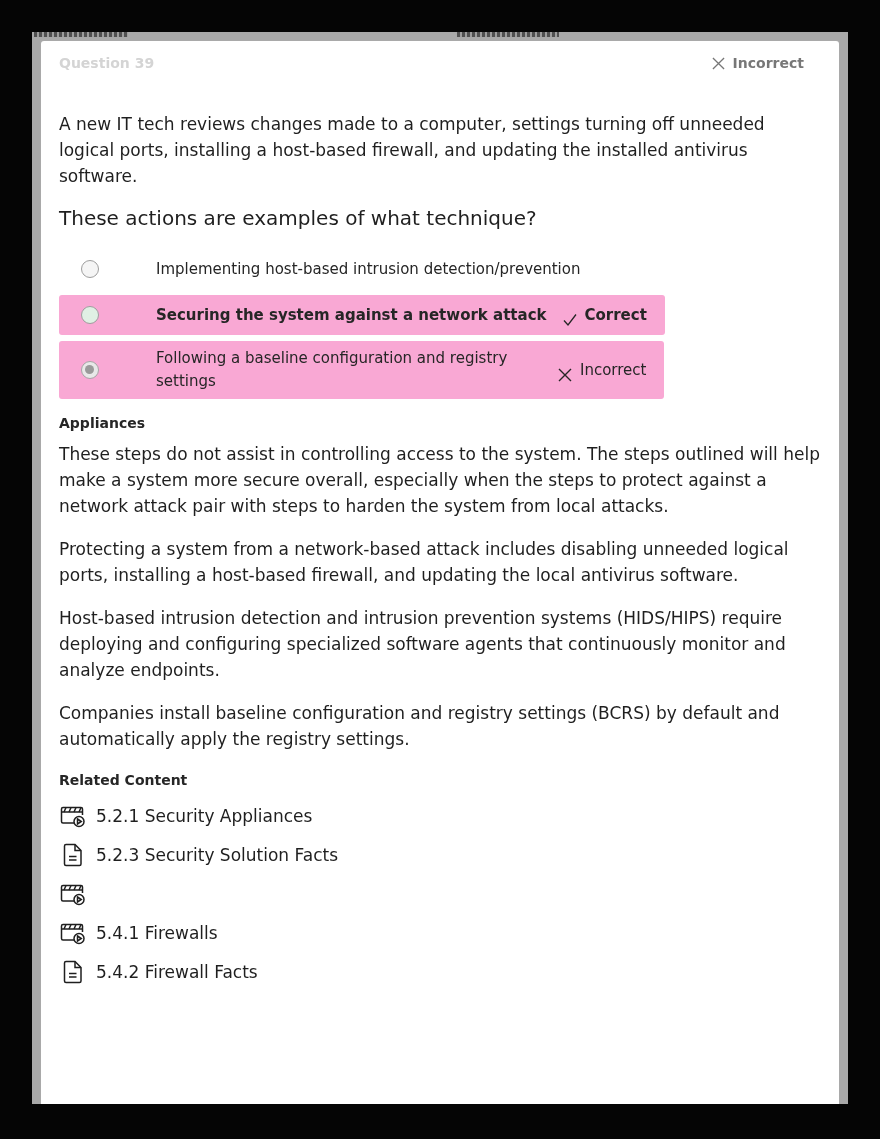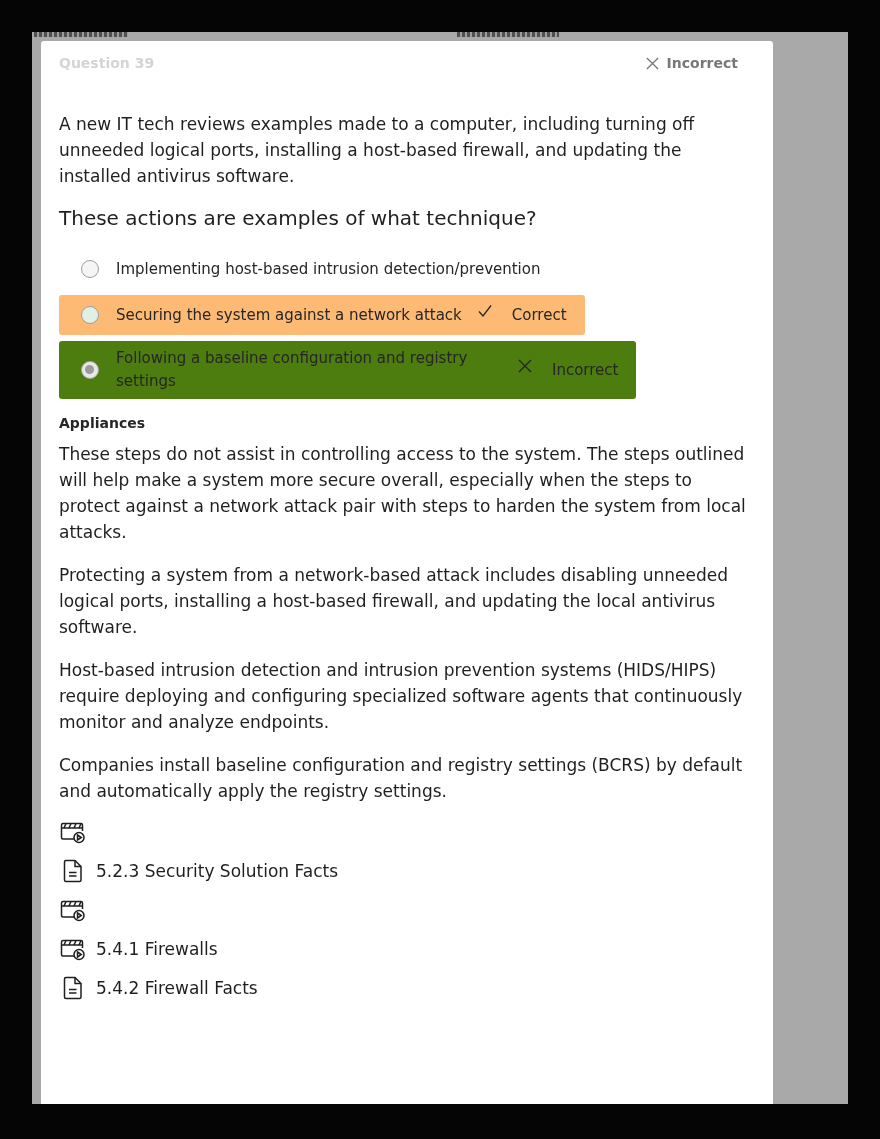--- a/index.html
+++ b/index.html
@@ -16,21 +16,21 @@
       background: #a9a9a9;
     }
     .frame-top-fragment {
       position: absolute; top: 0; height: 5px;
       background: repeating-linear-gradient(90deg, #3a3a3a 0 3px, #9a9a9a 3px 5px);
       opacity: 0.8;
     }
     .card {
       position: absolute;
       left: 41px; top: 41px;
-      width: 732px; height: 1063px;
+      width: 798px; height: 1063px;
       background: #ffffff;
       border-radius: 3px 3px 0 0;
       padding: 0 18px;
     }
     .card-header {
       height: 44px;
       display: flex; align-items: center; justify-content: space-between;
       padding-right: 17px;
     }
     .question-number {
@@ -53,41 +53,41 @@
     .option {
       display: flex; align-items: center;
       padding: 6px 18px 6px 22px;
       min-height: 40px;
       border-radius: 3px;
       font-size: 15px; line-height: 23px;
       margin-bottom: 6px;
       width: fit-content;
       min-width: 0;
     }
-    .option.correct { background: #fdba74; }
-    .option.incorrect { background: #4d7c0f; }
+    .option.correct { background: #f9a8d4; font-weight: bold; }
+    .option.incorrect { background: #f9a8d4; }
     .radio {
       width: 18px; height: 18px; flex: 0 0 18px;
       border-radius: 50%;
       border: 1.5px solid #9e9e9e;
       background: #f5f5f5;
       margin-right: 17px;
       position: relative;
     }
     .option.correct .radio { background: #e0f0e4; }
     .radio.selected::after {
       content: ""; position: absolute;
       left: 3px; top: 3px; width: 9px; height: 9px;
       border-radius: 50%; background: #9a9a9a;
     }
     .radio.selected { border-color: #a5a5a5; background: #e8e8e8; }
-    .option-label { color: #262626; }
+    .option-label { color: #262626; margin-left: 40px; }
     .option.incorrect .option-label { width: 360px; }
     .feedback {
-      display: flex; align-items: flex-start; gap: 20px;
+      display: flex; align-items: flex-end; gap: 8px;
       margin-left: 16px; color: #262626;
     }
     .option.incorrect .feedback { margin-left: 42px; }
     .feedback svg { width: 14px; height: 14px; }
     .section-heading {
       font-size: 14px; font-weight: bold; color: #262626;
       margin-top: 16px;
     }
     .paragraph {
       font-size: 17px; line-height: 26px; color: #1f1f1f;
@@ -117,21 +117,21 @@
   <div class="card-header">
     <span class="question-number">Question 39</span>
     <span class="result-badge">
       <svg viewBox="0 0 14 14">
           <path d="M1 1 L13 13 M13 1 L1 13" stroke="#777" stroke-width="1.4" fill="none"></path>
         </svg>
       <span>Incorrect</span>
     </span>
   </div>
 
-  <p class="question-text">A new IT tech reviews examples made to a computer, including turning off unneeded logical ports, installing a host-based firewall, and updating the installed antivirus software.</p>
+  <p class="question-text">A new IT tech reviews changes made to a computer, settings turning off unneeded logical ports, installing a host-based firewall, and updating the installed antivirus software.</p>
   <p class="question-prompt">These actions are examples of what technique?</p>
 
   <div class="options">
     <div class="option">
       <span class="radio"></span>
       <span class="option-label">Implementing host-based intrusion detection/prevention</span>
     </div>
 
     <div class="option correct">
       <span class="radio"></span>
@@ -156,31 +156,33 @@
       </span>
     </div>
   </div>
 
   <h3 class="section-heading">Appliances</h3>
   <p class="paragraph">These steps do not assist in controlling access to the system. The steps outlined will help make a system more secure overall, especially when the steps to protect against a network attack pair with steps to harden the system from local attacks.</p>
   <p class="paragraph first">Protecting a system from a network-based attack includes disabling unneeded logical ports, installing a host-based firewall, and updating the local antivirus software.</p>
   <p class="paragraph">Host-based intrusion detection and intrusion prevention systems (HIDS/HIPS) require deploying and configuring specialized software agents that continuously monitor and analyze endpoints.</p>
   <p class="paragraph">Companies install baseline configuration and registry settings (BCRS) by default and automatically apply the registry settings.</p>
 
+  <h3 class="section-heading related-heading">Related Content</h3>
   <ul class="related-list">
     <li class="related-item">
       <span class="icon">
         <svg viewBox="0 0 26 24" fill="none" stroke="#1f1f1f" stroke-width="1.5">
             <path d="M14 19 H3 a1.5 1.5 0 0 1 -1.5 -1.5 V5 a1.5 1.5 0 0 1 1.5 -1.5 H21 a1.5 1.5 0 0 1 1.5 1.5 V11"></path>
             <path d="M1.5 8 H22.5"></path>
             <path d="M6 3.5 L4 8 M11 3.5 L9 8 M16 3.5 L14 8 M21 3.5 L19 8"></path>
             <circle cx="19" cy="17.5" r="5"></circle>
             <path d="M17.5 15 L21.3 17.5 L17.5 20 Z"></path>
           </svg>
       </span>
+      <span>5.2.1 Security Appliances</span>
     </li>
     <li class="related-item">
       <span class="icon">
         <svg viewBox="0 0 26 24" fill="none" stroke="#1f1f1f" stroke-width="1.5">
             <path d="M6 1.5 H15 L21 7.5 V21 a1.5 1.5 0 0 1 -1.5 1.5 H6 a1.5 1.5 0 0 1 -1.5 -1.5 V3 a1.5 1.5 0 0 1 1.5 -1.5 Z"></path>
             <path d="M15 1.5 V7.5 H21"></path>
             <path d="M9 13.5 H16.5 M9 17 H16.5"></path>
           </svg>
       </span>
       <span>5.2.3 Security Solution Facts</span>

